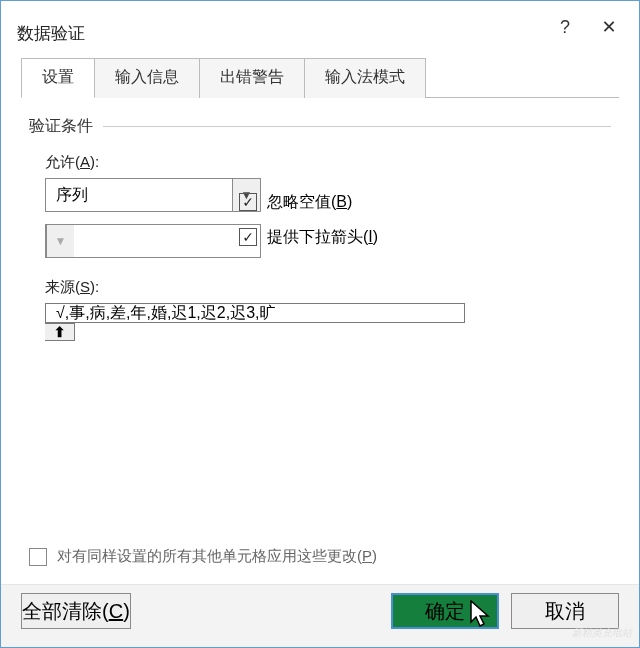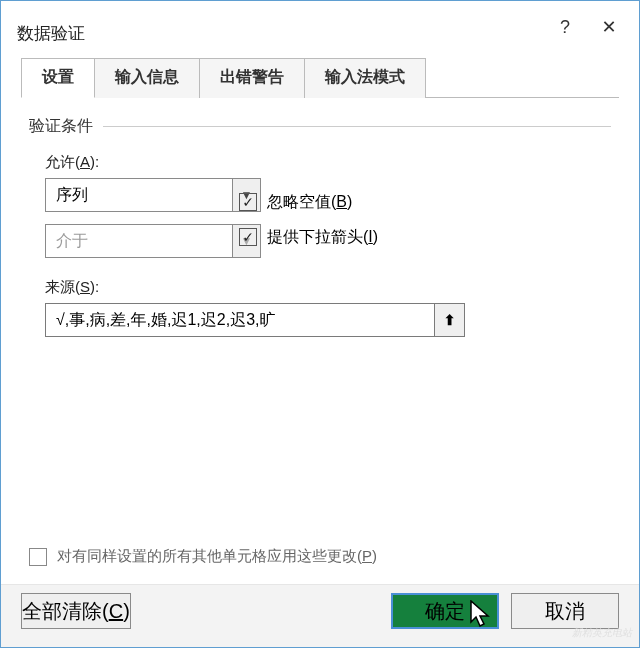--- a/index.html
+++ b/index.html
@@ -33,21 +33,20 @@
       display: flex; align-items: center; justify-content: center;
       font-size: 18px; color: #333;
       cursor: pointer;
     }
     .tabs-wrap {
       padding: 12px 20px 0 20px;
     }
     .tabs {
       display: flex;
       border-bottom: 1px solid #bbb;
-      font-weight: bold;
     }
     .tab {
       padding: 8px 20px 9px 20px;
       background: #f5f5f5;
       border: 1px solid #bbb;
       border-bottom: none;
       margin-right: -1px;
       font-size: 16px;
       color: #333;
       position: relative;
@@ -101,20 +100,21 @@
     .chk {
       width: 18px; height: 18px; border: 1px solid #555;
       margin-right: 10px; display: flex; align-items: center; justify-content: center;
       font-size: 14px; line-height: 1;
     }
     .chk.checked::after { content: "✓"; color: #222; }
     .source-area { padding-left: 16px; margin-top: 8px; }
     .source-input-row {
       display: flex; align-items: stretch; height: 34px;
       width: 420px;
+      flex-direction: column;
     }
     .text-input {
       flex: 1; border: 1px solid #7a7a7a; padding: 0 10px;
       font-size: 16px; font-family: inherit;
       outline: none;
     }
     .range-btn {
       width: 30px; border: 1px solid #7a7a7a; border-left: none;
       background: #efefef;
       display: flex; align-items: center; justify-content: center;
@@ -187,21 +187,20 @@
           <span>允许(</span><u>A</u><span>):</span>
         </span>
         <div class="select">
           <div class="select-value">序列</div>
           <div class="select-btn">
             <span class="chev">▼</span>
           </div>
         </div>
 
         <div class="select disabled">
-          <div class="select-value">介于</div>
           <div class="select-btn">
             <span class="chev">▼</span>
           </div>
         </div>
       </div>
 
       <div class="col-right">
         <div class="checkbox-row">
           <span class="chk checked"></span>
           <span>

